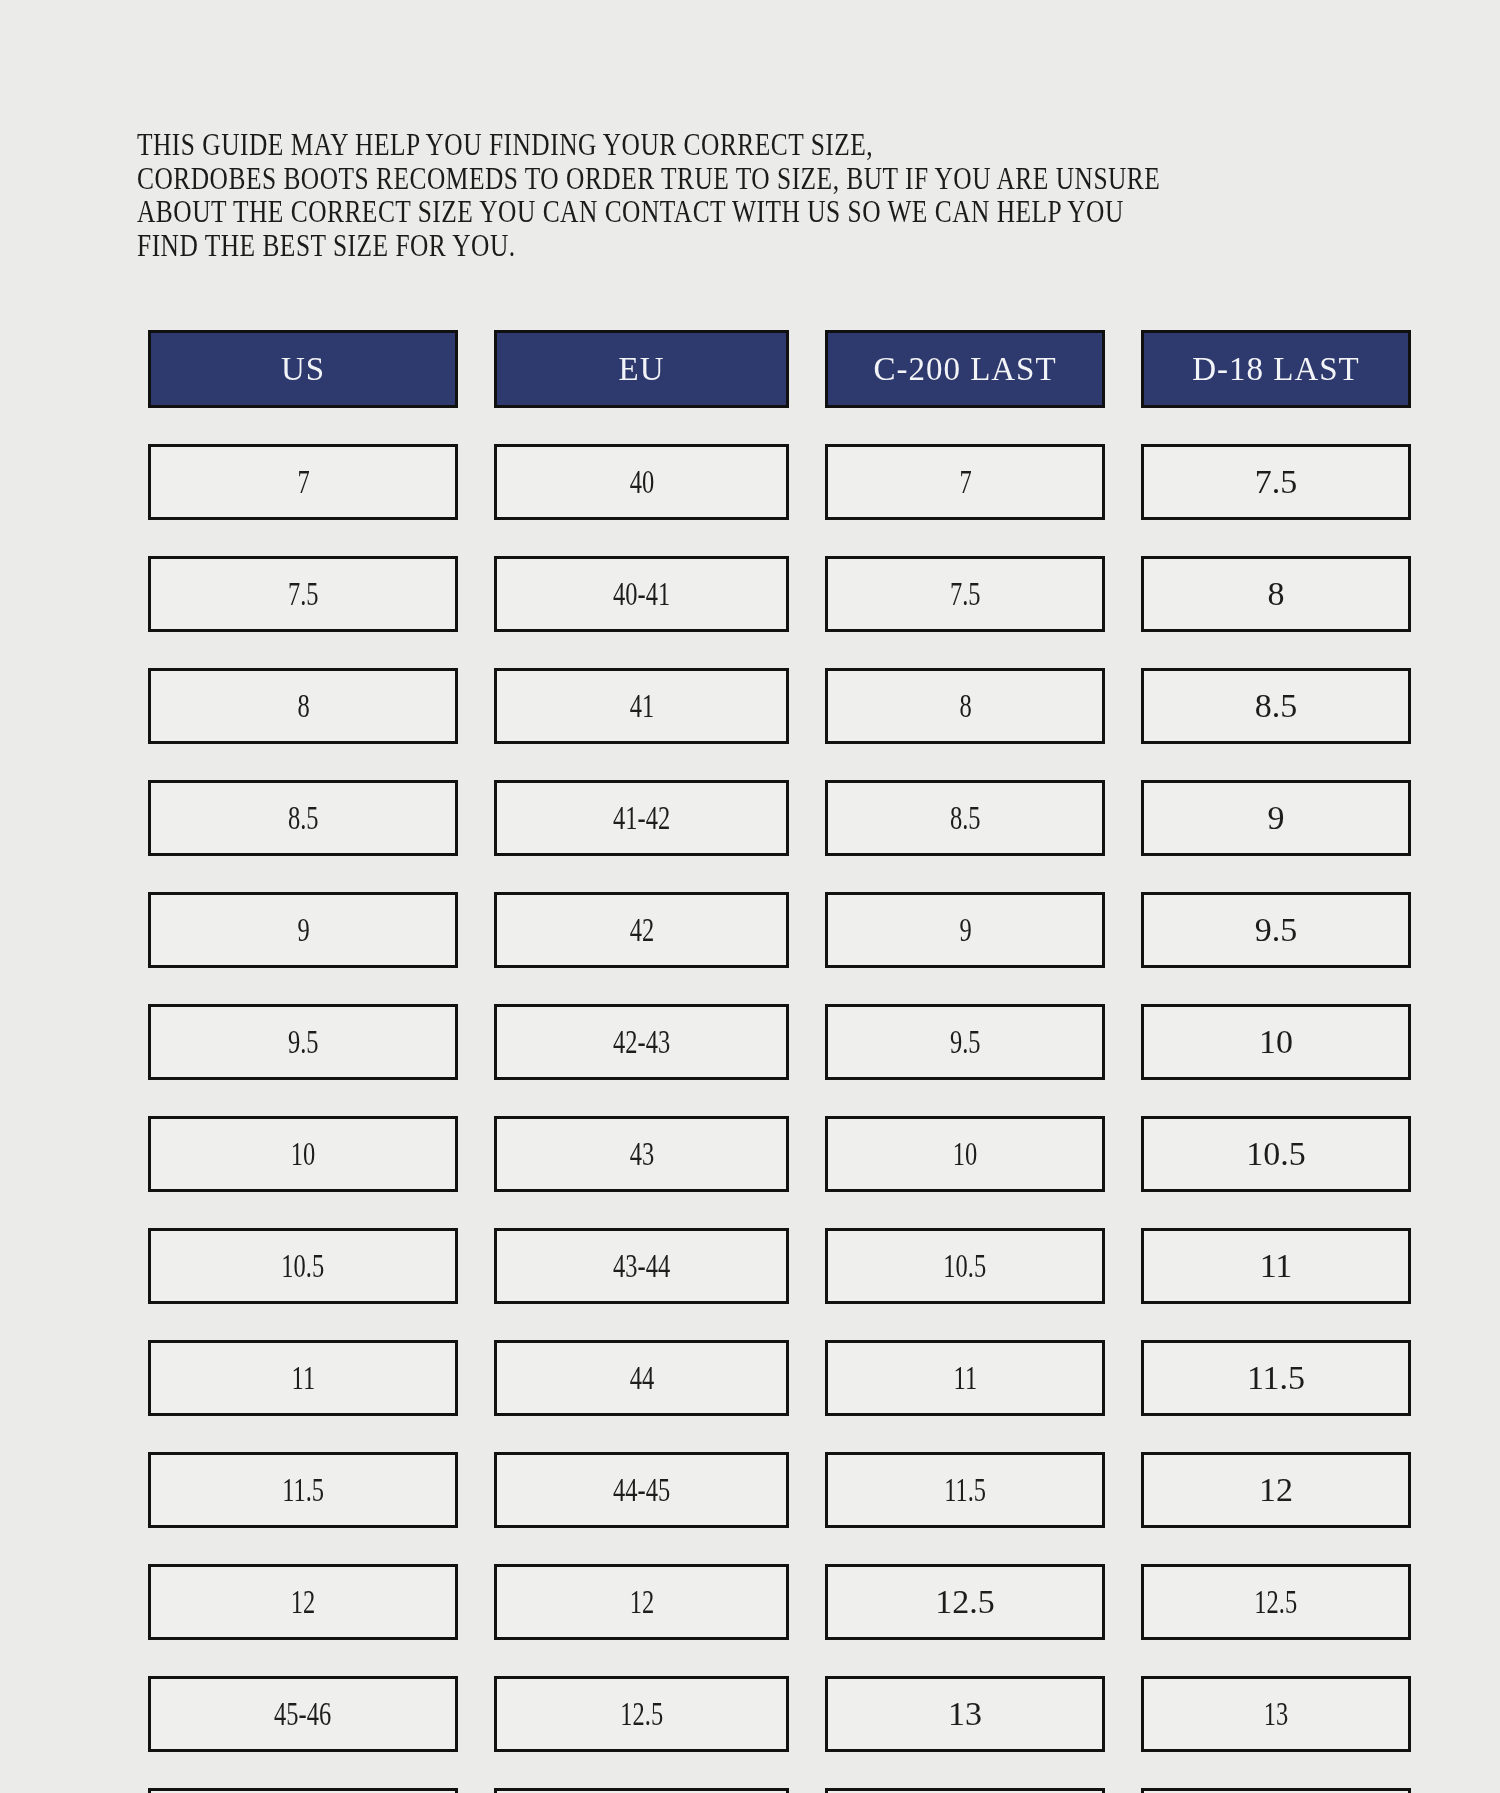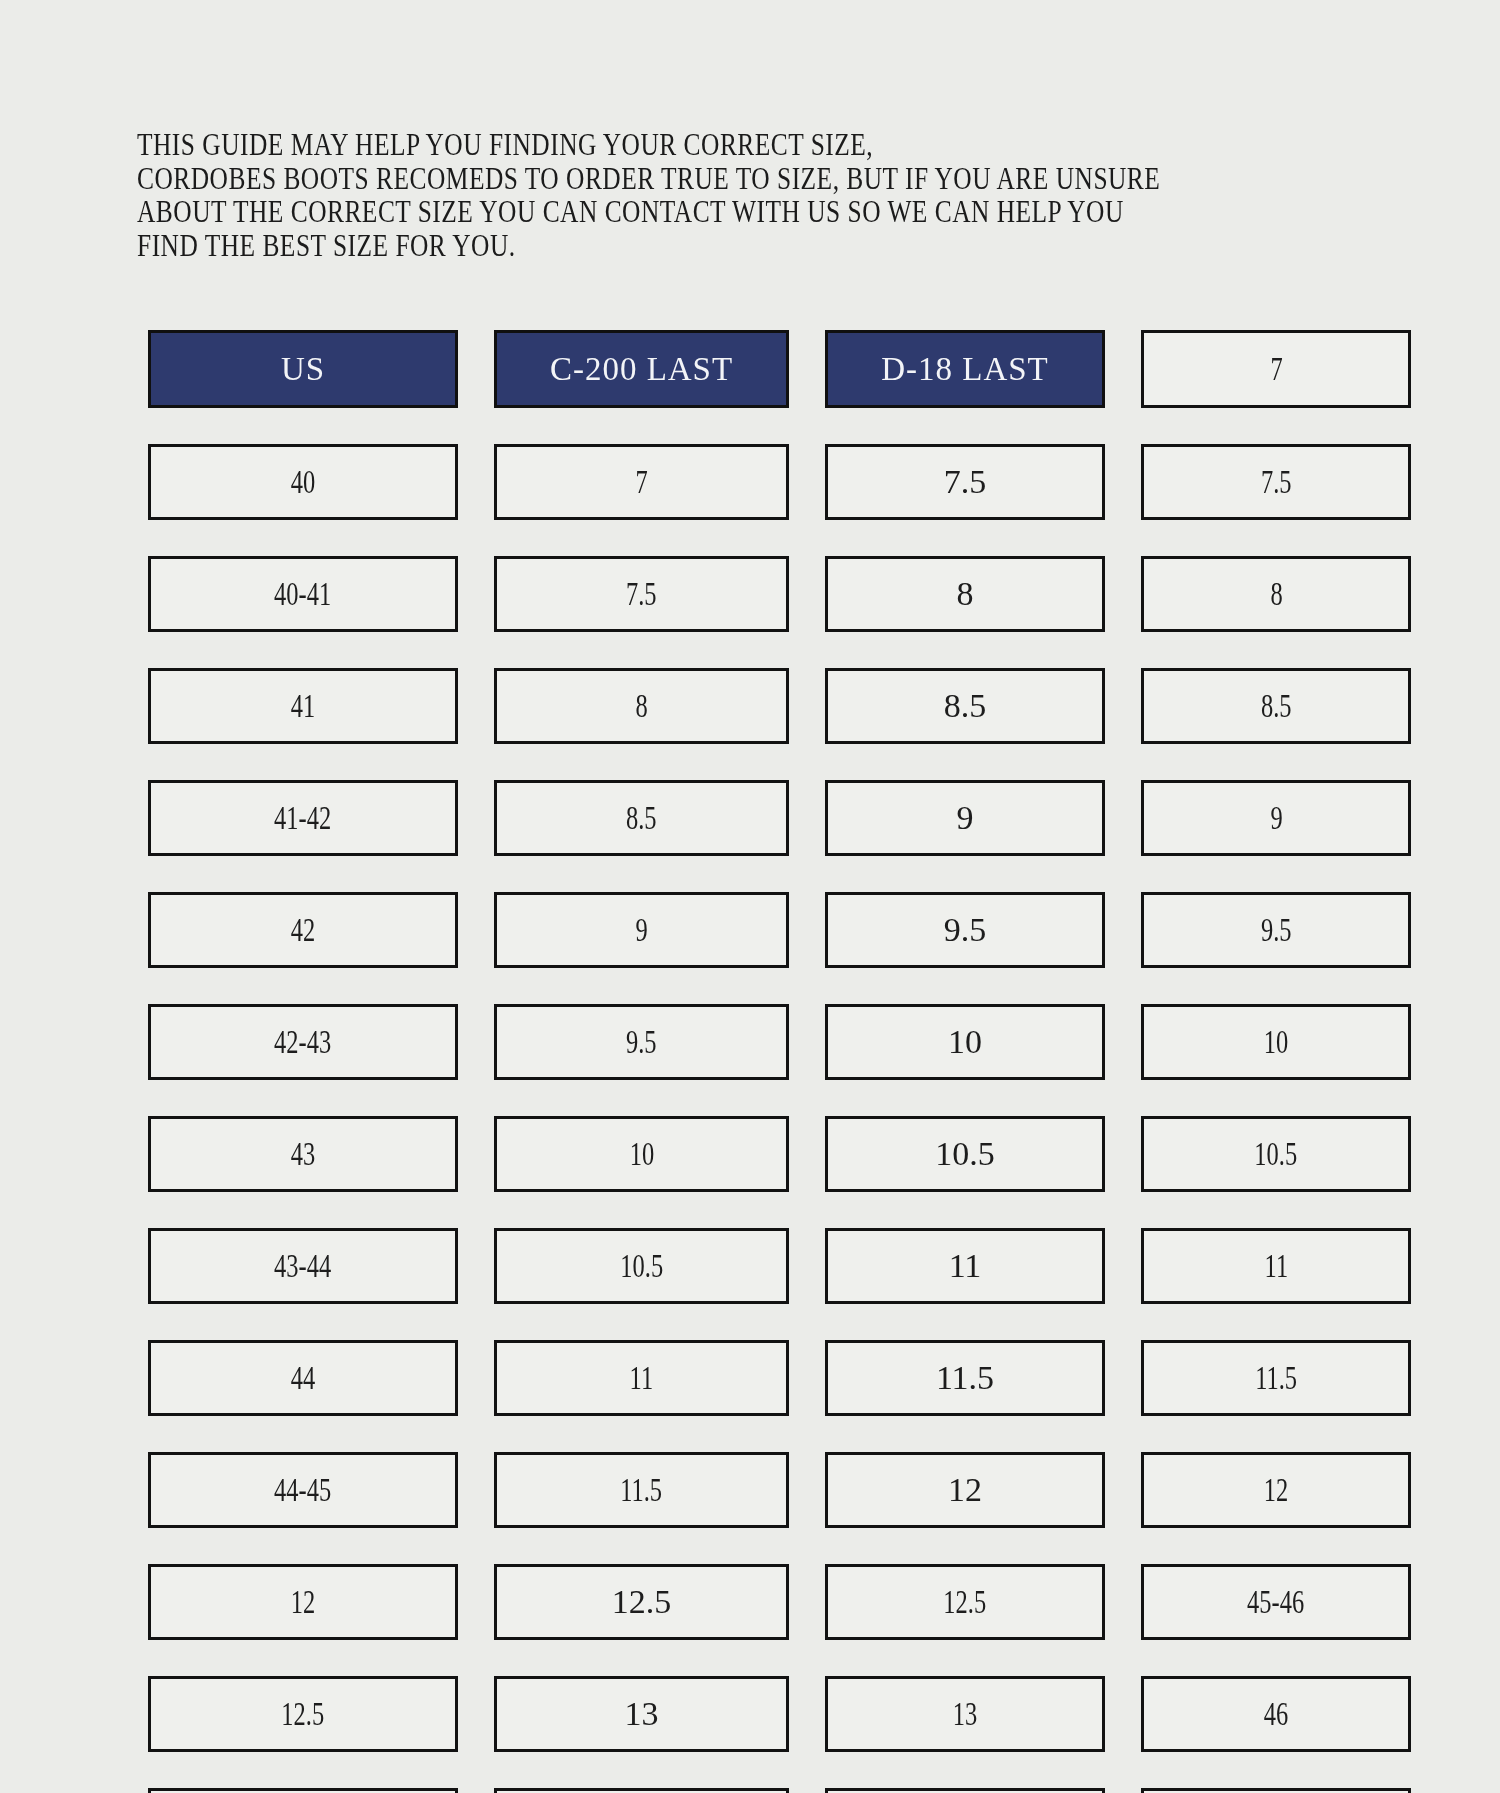--- a/index.html
+++ b/index.html
@@ -75,20 +75,21 @@
 
 <div class="intro">
   <div class="intro-line">THIS GUIDE MAY HELP YOU FINDING YOUR CORRECT SIZE,</div>
   <div class="intro-line">CORDOBES BOOTS RECOMEDS TO ORDER TRUE TO SIZE, BUT IF YOU ARE UNSURE</div>
   <div class="intro-line">ABOUT THE CORRECT SIZE YOU CAN CONTACT WITH US SO WE CAN HELP YOU</div>
   <div class="intro-line">FIND THE BEST SIZE FOR YOU.</div>
 </div>
 
 <div class="size-table">
   <div class="hcell">US</div>
+  <div class="hcell">EU</div>
   <div class="hcell">C-200 LAST</div>
   <div class="hcell">D-18 LAST</div>
 
 <div class="cell cond">
       <span class="val">7</span>
     </div>
     <div class="cell cond">
       <span class="val">40</span>
     </div>
     <div class="cell cond">

